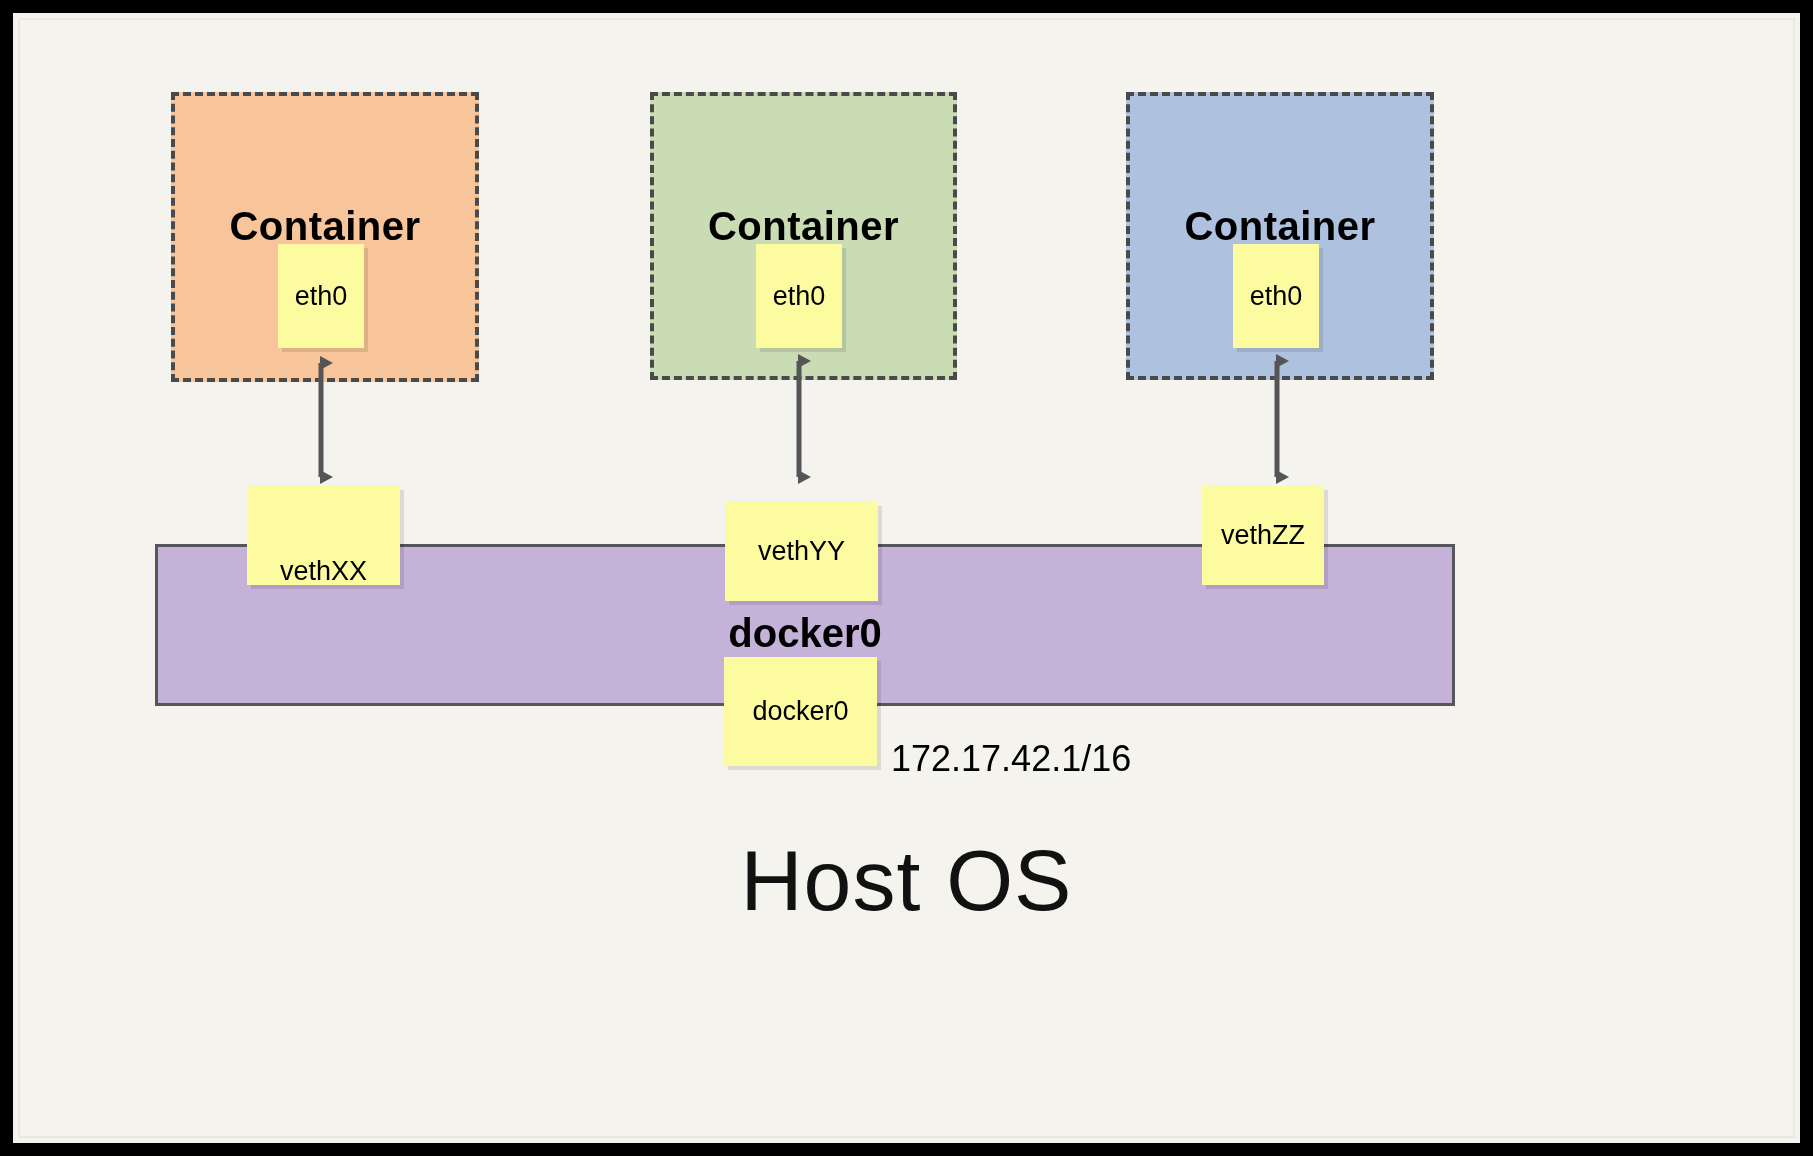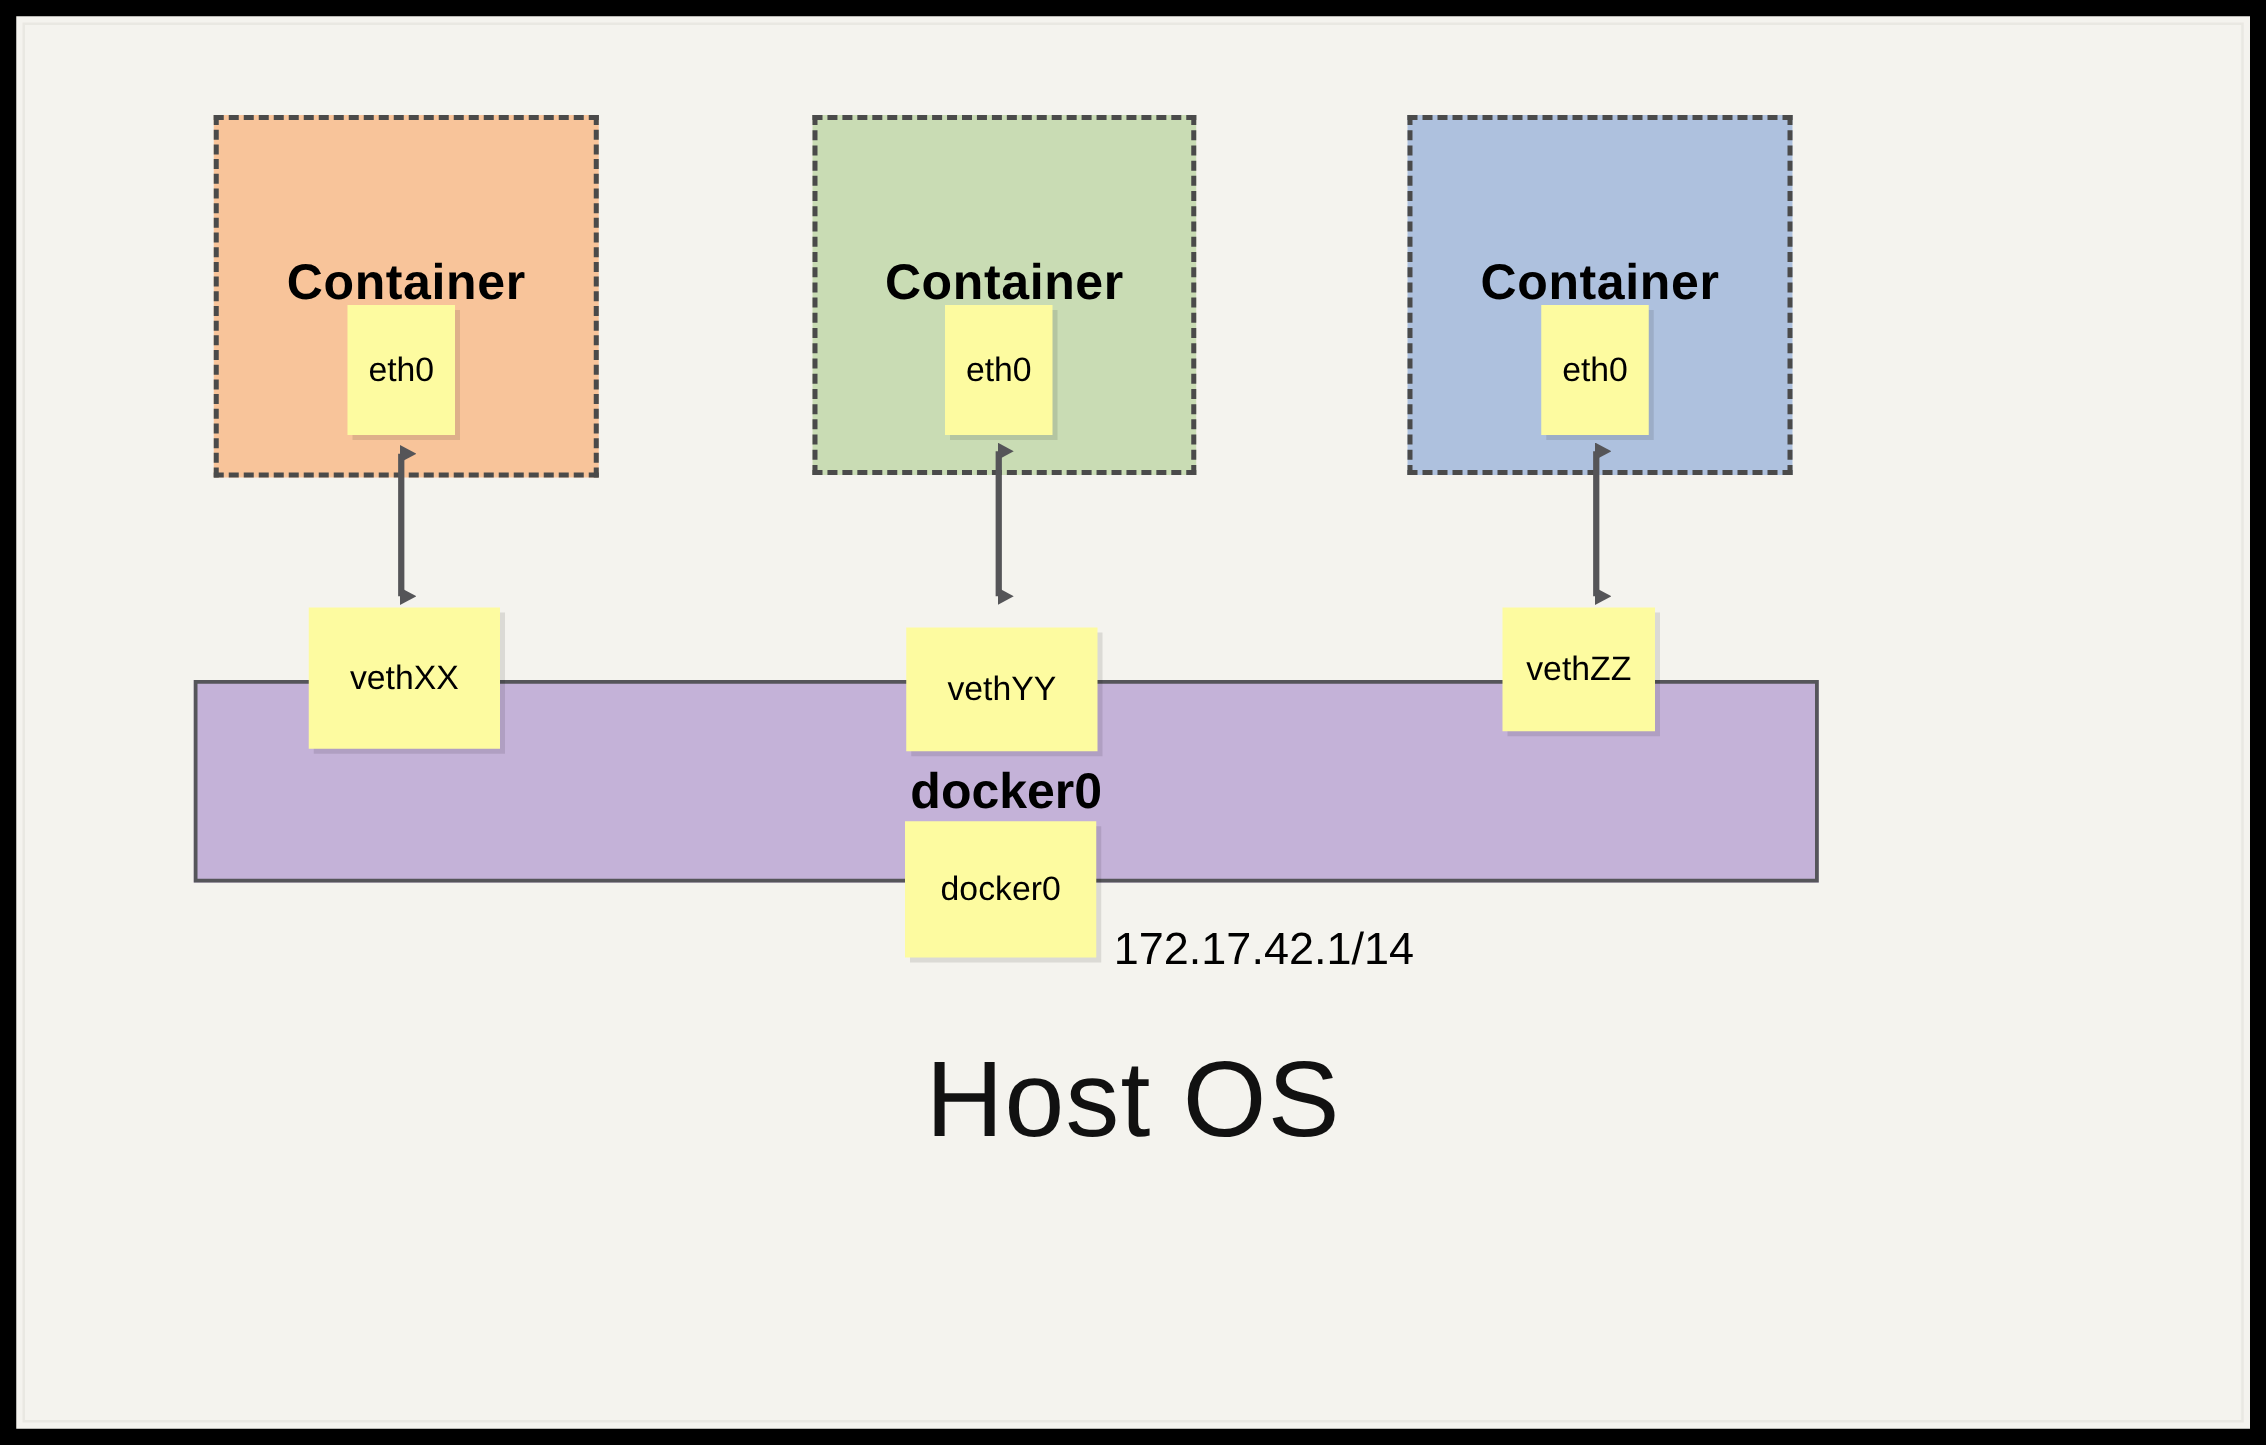--- a/index.html
+++ b/index.html
@@ -163,31 +163,31 @@
         <path d="M 7 0 L 14 13 L 0 13 Z" fill="#555558"></path>
       </marker>
     </defs>
     <line x1="24" y1="14" x2="24" y2="130" stroke="#555558" stroke-width="5" marker-start="url(#ah-up-3)" marker-end="url(#ah-dn-3)"></line>
   </svg>
 
   <div class="bridge" style="left:142px; top:531px; width:1300px; height:162px;">
     <div class="bridge-title">docker0</div>
   </div>
 
-  <div class="note-box" style="left:234px; top:473px; width:153px; height:113px;">
+  <div class="note-box" style="left:234px; top:473px; width:153px; height:99px;align-items:flex-end;">
     <span>vethXX</span>
   </div>
   <div class="note-box" style="left:712px; top:473px; width:153px; height:99px;margin-top:16px;">
     <span>vethYY</span>
   </div>
   <div class="note-box" style="left:1189px; top:473px; width:122px; height:99px;">
     <span>vethZZ</span>
   </div>
 
   <div class="note-box" style="left:711px; top:644px; width:153px; height:109px;">
     <span>docker0</span>
   </div>
 
-  <div class="ip-label" style="left:878px; top:725px;">172.17.42.1/14</div>
+  <div class="ip-label" style="left:878px; top:725px;">172.17.42.1/16</div>
 
   <div class="host-os" style="top:818px;">Host OS</div>
 
 </div>
 
 </body></html>

